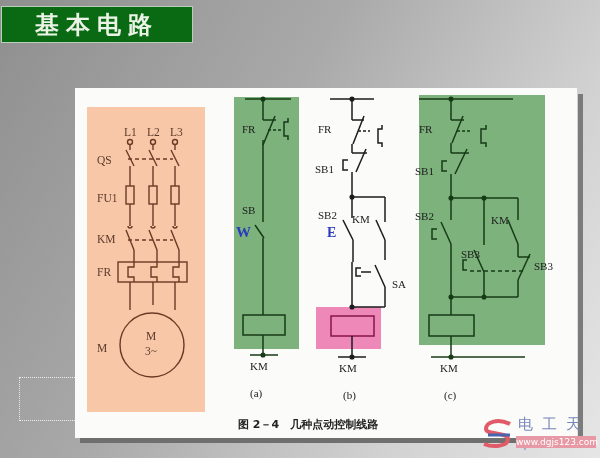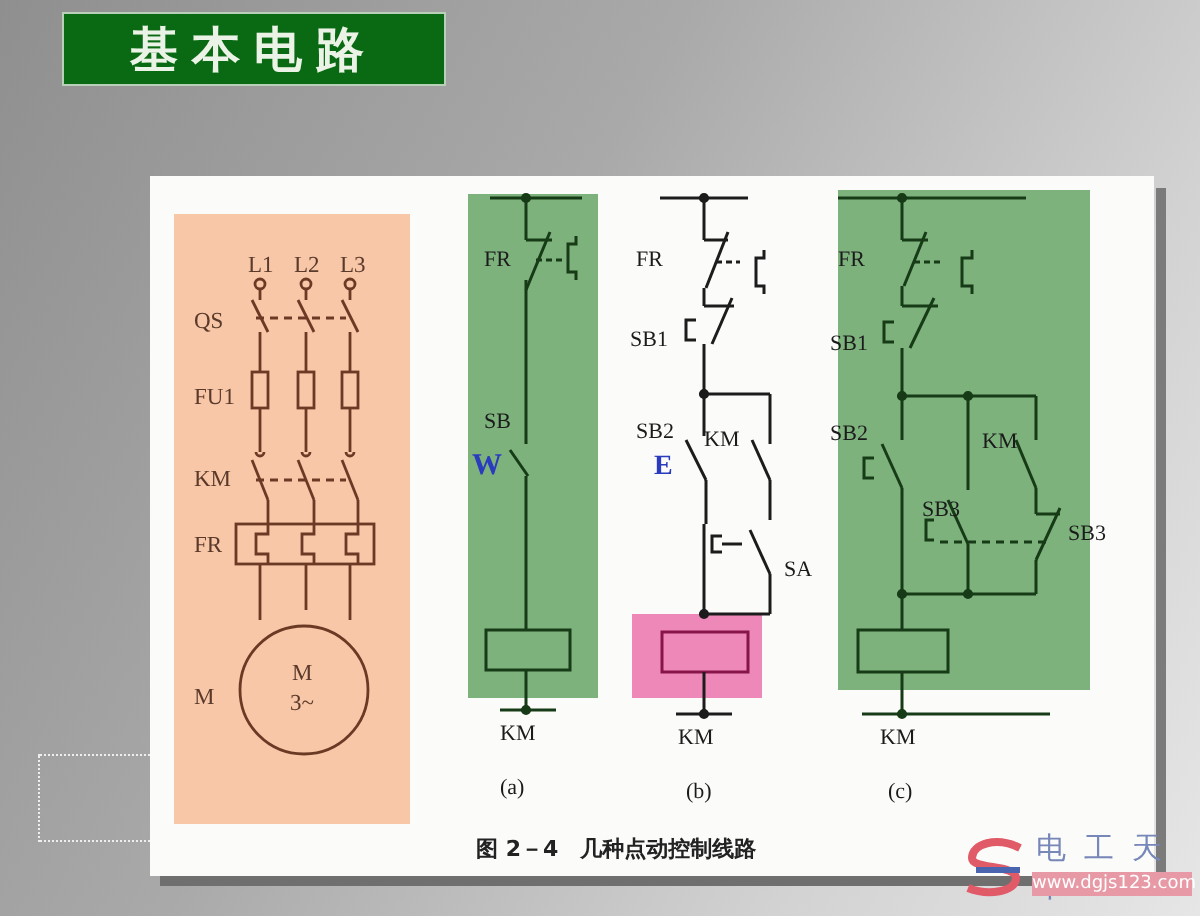--- a/index.html
+++ b/index.html
@@ -1,19 +1,19 @@
 <!DOCTYPE html>
 <html><head>
 <meta charset="utf-8">
 <style>
   html,body{margin:0;padding:0;}
   body{width:600px;height:458px;overflow:hidden;position:relative;
     background:linear-gradient(120deg,#8f8f8f 0%,#a9a9a9 40%,#d2d2d2 75%,#e6e6e6 100%);
     font-family:"Liberation Serif","DejaVu Serif",serif;}
-  .title-box{position:absolute;left:31px;top:6px;width:192px;height:37px;background:#0a6a14;
+  .title-box{position:absolute;left:1px;top:6px;width:192px;height:37px;background:#0a6a14;
     border:1px solid #b8cfb8;box-sizing:border-box;display:flex;align-items:center;justify-content:center;}
   .title-box span{color:#eaf3e5;font-size:24px;letter-spacing:7px;font-family:"DejaVu Serif",serif;font-weight:bold;}
   .dotted-frame{position:absolute;left:19px;top:377px;width:57px;height:42px;border:1px dotted #eee;border-right:none;}
   .sheet{position:absolute;left:75px;top:88px;width:502px;height:350px;background:#fbfbfa;}
   .shadow-r{position:absolute;left:578px;top:94px;width:5px;height:346px;background:#7b7b7b;}
   .shadow-b{position:absolute;left:80px;top:438px;width:503px;height:5px;background:#6f6f6f;}
   svg{position:absolute;left:0;top:0;}
   .lbl{font-family:"Liberation Serif",serif;font-size:11px;fill:#1b1b1b;}
   .lbl-p{font-family:"Liberation Serif",serif;font-size:11.5px;fill:#5a3a2a;}
   .caption{font-family:"DejaVu Sans",sans-serif;font-size:11px;font-weight:bold;fill:#222;}

